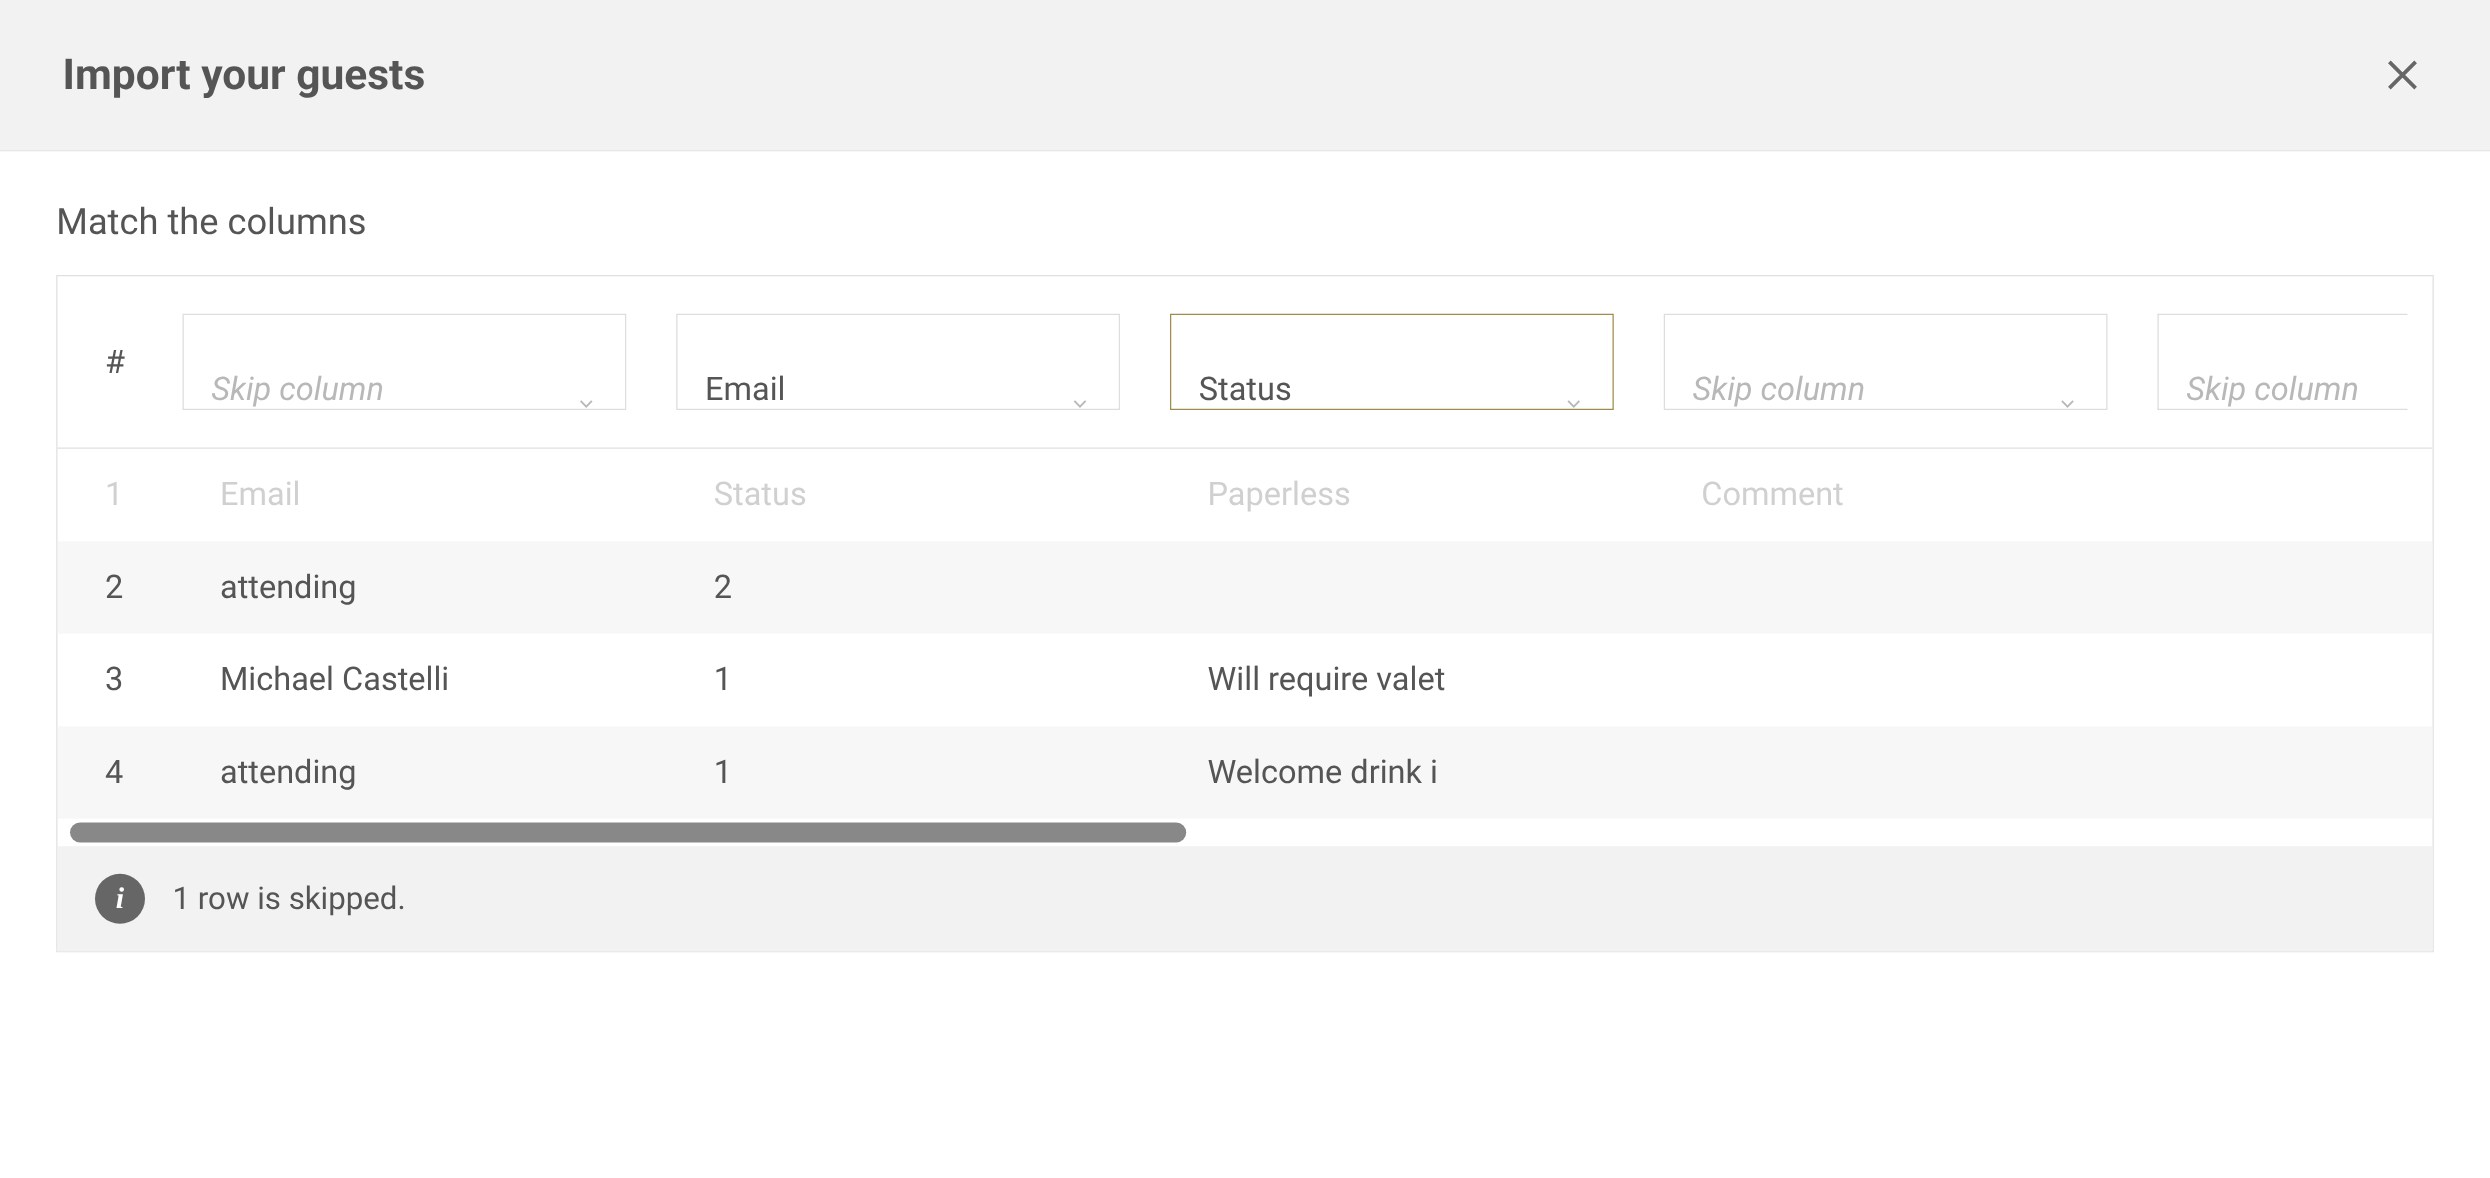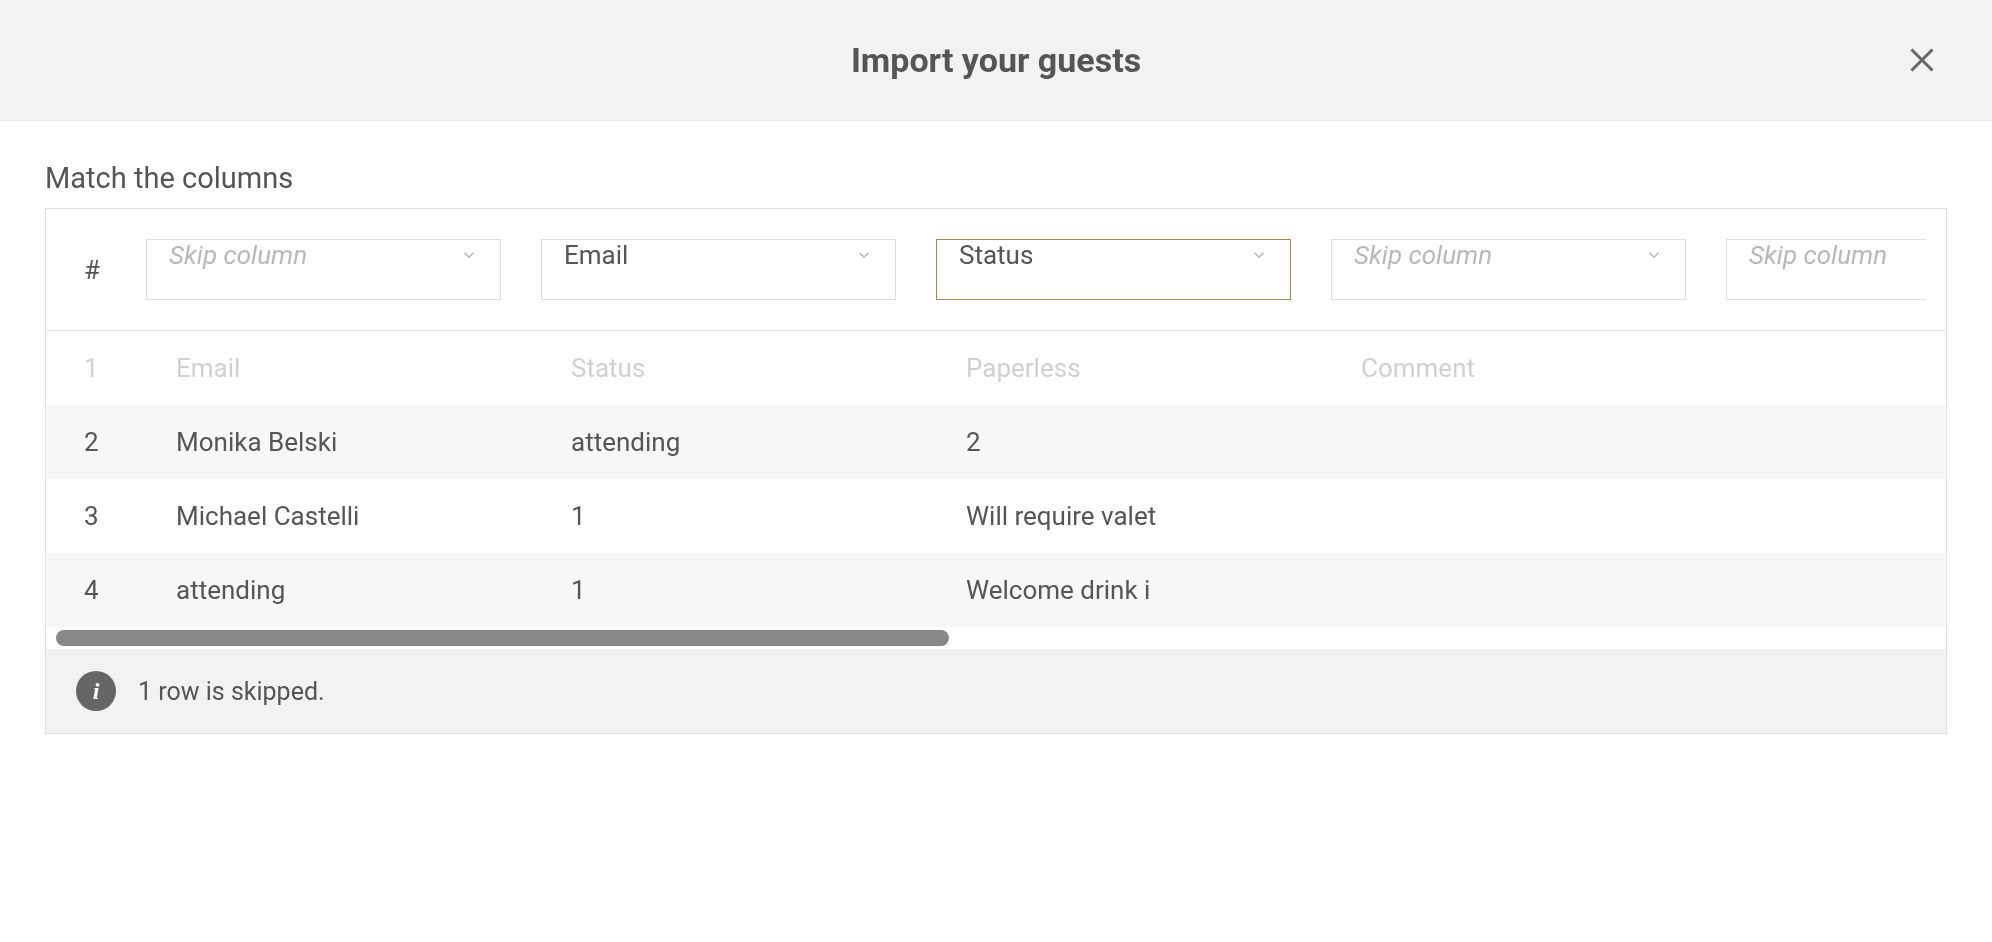--- a/index.html
+++ b/index.html
@@ -10,21 +10,20 @@
     body {
       font-family: -apple-system, BlinkMacSystemFont, "Segoe UI", Roboto, "Helvetica Neue", Arial, sans-serif;
       background: #fff;
       color: #555;
     }
     .modal-header {
       background: #f2f2f2;
       padding: 40px 50px;
       position: relative;
       border-bottom: 1px solid #e8e8e8;
-      text-align: center;
     }
     .modal-title {
       font-size: 34px;
       font-weight: 700;
       color: #555;
     }
     .close-btn {
       position: absolute;
       right: 50px;
       top: 50%;
@@ -42,21 +41,21 @@
       stroke: #666;
       stroke-width: 2;
     }
     .content {
       padding: 40px 45px 0 45px;
     }
     .section-title {
       font-size: 29px;
       font-weight: 400;
       color: #555;
-      margin-bottom: 13px;
+      margin-bottom: 25px;
     }
     .table-wrapper {
       border: 1px solid #e0e0e0;
       overflow: hidden;
     }
     .selectors-row {
       display: flex;
       padding: 30px 20px;
       border-bottom: 1px solid #e0e0e0;
       gap: 40px;
@@ -64,24 +63,24 @@
     }
     .col-index-header {
       width: 70px;
       font-size: 26px;
       font-weight: 400;
       color: #555;
       padding-left: 18px;
     }
     .select-box {
       width: 355px;
-      height: 61px;
+      height: 77px;
       border: 1px solid #ddd;
       display: flex;
-      align-items: flex-start;
+      align-items: flex-end;
       justify-content: space-between;
       padding: 0 22px;
       font-size: 26px;
       cursor: pointer;
       background: #fff;
       flex-shrink: 0;
     }
     .select-box.placeholder .select-label {
       color: #b8b8b8;
       font-style: italic;
@@ -253,21 +252,20 @@
           <div class="data-row header-row">
             <div class="col-idx">1</div>
             <div class="col">Email</div>
             <div class="col">Status</div>
             <div class="col">Paperless</div>
             <div class="col-last">Comment</div>
           </div>
 
           <div class="data-row even">
             <div class="col-idx">2</div>
-            <div class="col">Monika Belski</div>
             <div class="col">attending</div>
             <div class="col">2</div>
             <div class="col-last"></div>
           </div>
 
           <div class="data-row">
             <div class="col-idx">3</div>
             <div class="col">Michael Castelli</div>
             <div class="col">1</div>
             <div class="col-last">Will require valet</div>

